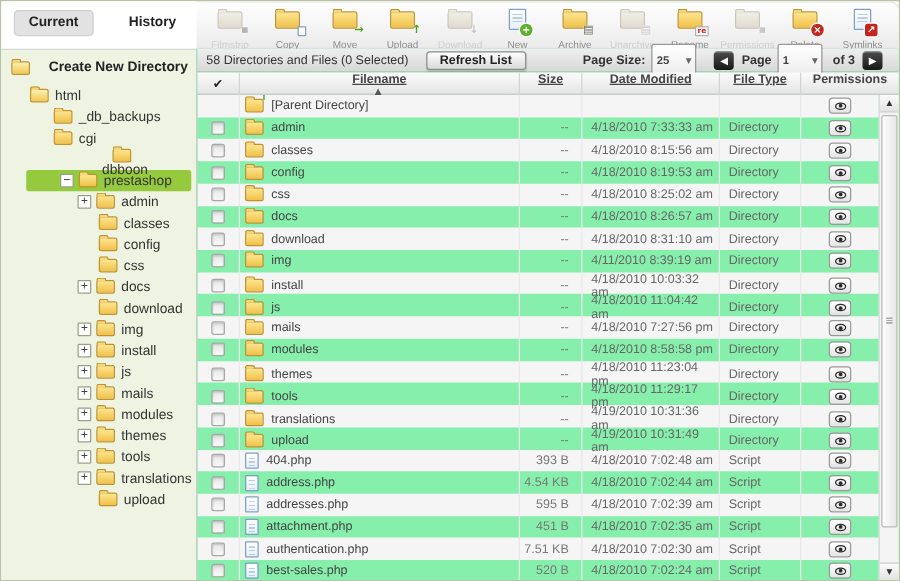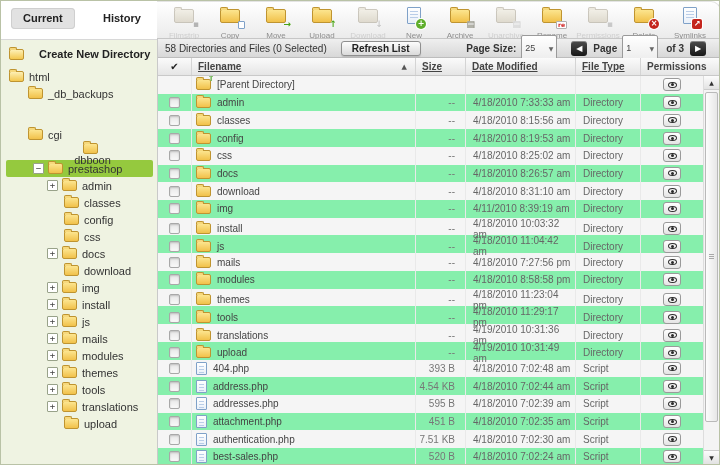--- a/index.html
+++ b/index.html
@@ -43,49 +43,49 @@
   .badge.bg{width:10px;height:10px;border-radius:50%;display:flex;align-items:center;justify-content:center;
         font-size:8px;color:#fff;text-shadow:none;box-shadow:0 0 0 1px #fff;}
   .badge.sq{border-radius:2px;}
   .badge.rtext{background:#fff;border:1px solid #b0b0b0;border-radius:1px;font-size:6px;color:#cf1f1f;
         padding:0 1px;text-shadow:none;}
   .badge.rectpage{width:7px;height:8px;background:#fff;border:1px solid #7fa1c8;border-radius:1px;}
 
   
   .sidebar{position:absolute;left:0;top:38px;width:156px;bottom:0;background:#eff3e2;border-top:1px solid #d8d8d8;}
   .create-new{display:flex;align-items:center;gap:15px;padding:8px 0 5px 8px;font-weight:bold;font-size:11px;color:#222;cursor:pointer;}
-  .tree{margin-top:3px;}
+  .tree{margin-top:3px;padding-left:15px;}
   .tree-item{height:17px;display:flex;align-items:center;font-size:11px;color:#333;cursor:pointer;}
   .tree-item .fold{margin-right:5px;flex:none;}
   .expander{width:11px;height:11px;border:1px solid #98a289;background:#fff;font-size:9px;line-height:9px;
         text-align:center;color:#444;margin-right:4px;flex:none;font-family:"DejaVu Sans Mono",monospace;border-radius:1px;}
   .spc{width:17px;flex:none;}
   .tree-item.selected{background:#95c93e;margin:0 4px 0 5px;border-radius:2px;}
 
   
   .main{position:absolute;left:156px;top:38px;right:0;bottom:0;border-left:1px solid #c9c9c9;background:#86efac;}
   .statusbar{position:absolute;left:0;top:0;right:0;height:19px;background:linear-gradient(#efefef,#d8d8d8);
         border-bottom:1px solid #bdbdbd;display:flex;align-items:center;font-size:10px;color:#333;padding:0 7px;}
   .refresh-btn{margin-left:14px;font-size:10px;font-weight:bold;color:#222;background:linear-gradient(#fdfdfd,#dadada);
         border:1px solid #8f8f8f;border-radius:3px;padding:1px 10px;cursor:pointer;box-shadow:0 1px 1px rgba(0,0,0,.15);}
   .flex1{flex:1;}
   .bold{font-weight:bold;}
   .mini-select{display:inline-flex;align-items:center;justify-content:space-between;width:36px;height:27px;
         border:1px solid #9a9a9a;background:linear-gradient(#fff,#ececec);border-radius:2px;padding:0 3px;
-        font-size:9px;color:#444;margin:0 8px 0 5px;cursor:pointer;}
+        font-size:9px;color:#444;margin:0 8px 0 5px;cursor:pointer;font-weight:bold;}
   .dd-arr{font-size:6px;color:#666;font-family:"DejaVu Sans",sans-serif;}
   .nav-btn{width:16px;height:15px;border-radius:3px;background:linear-gradient(#4d4d4d,#171717);color:#fff;
         display:inline-flex;align-items:center;justify-content:center;font-size:8px;margin:0 6px;cursor:pointer;
         font-family:"DejaVu Sans",sans-serif;box-shadow:inset 0 1px 0 rgba(255,255,255,.35);}
 
   .thead{position:absolute;top:19px;left:0;right:0;height:18px;background:linear-gradient(#fbfbfb,#e5e5e5);
         border-bottom:1px solid #c9c9c9;display:grid;grid-template-columns:33px 224px 50px 110px 65px 1fr;
         font-size:10px;font-weight:bold;color:#444;align-items:center;}
   .th{padding:0 6px;white-space:nowrap;}
-  .th+.th{border-left:1px solid #d4d4d4;height:100%;display:flex;align-items:center;}
+  .th+.th{border-left:1px solid #d4d4d4;height:100%;display:flex;align-items:center;flex-direction:column;}
   .th .underline{text-decoration:underline;cursor:pointer;}
   .th-check{text-align:center;padding:0;font-family:"DejaVu Sans",sans-serif;color:#222;}
   .th-filename{display:flex;justify-content:space-between;align-items:center;}
   .sort-arr{font-size:7px;color:#555;font-family:"DejaVu Sans",sans-serif;margin-right:2px;}
   .th-size{justify-content:flex-start;}
 
   .rows{position:absolute;top:37px;left:0;right:16px;bottom:0;overflow:hidden;}
   .row{height:17.72px;display:grid;grid-template-columns:33px 224px 50px 110px 65px 1fr;align-items:center;
         font-size:10px;color:#555;}
   .row.alt{background:#f5f5f5;}
@@ -218,21 +218,21 @@
     </div>
     <div class="tree" id="tree">
         <div class="tree-item" style="padding-left: 8px;">
           <span class="fold open"></span>
           <span>html</span>
         </div>
         <div class="tree-item" style="padding-left: 27px;">
           <span class="fold"></span>
           <span>_db_backups</span>
         </div>
-        <div class="tree-item" style="padding-left: 27px; margin-top: 24px;">
+        <div class="tree-item" style="padding-left: 27px;">
           <span class="fold"></span>
           <span>cgi</span>
         </div>
         <div class="tree-item" style="padding-left: 27px; flex-direction: column;">
           <span class="fold"></span>
           <span>dbboon</span>
         </div>
         <div class="tree-item selected" style="padding-left: 27px;">
           <span class="expander">−</span>
           <span class="fold"></span>

